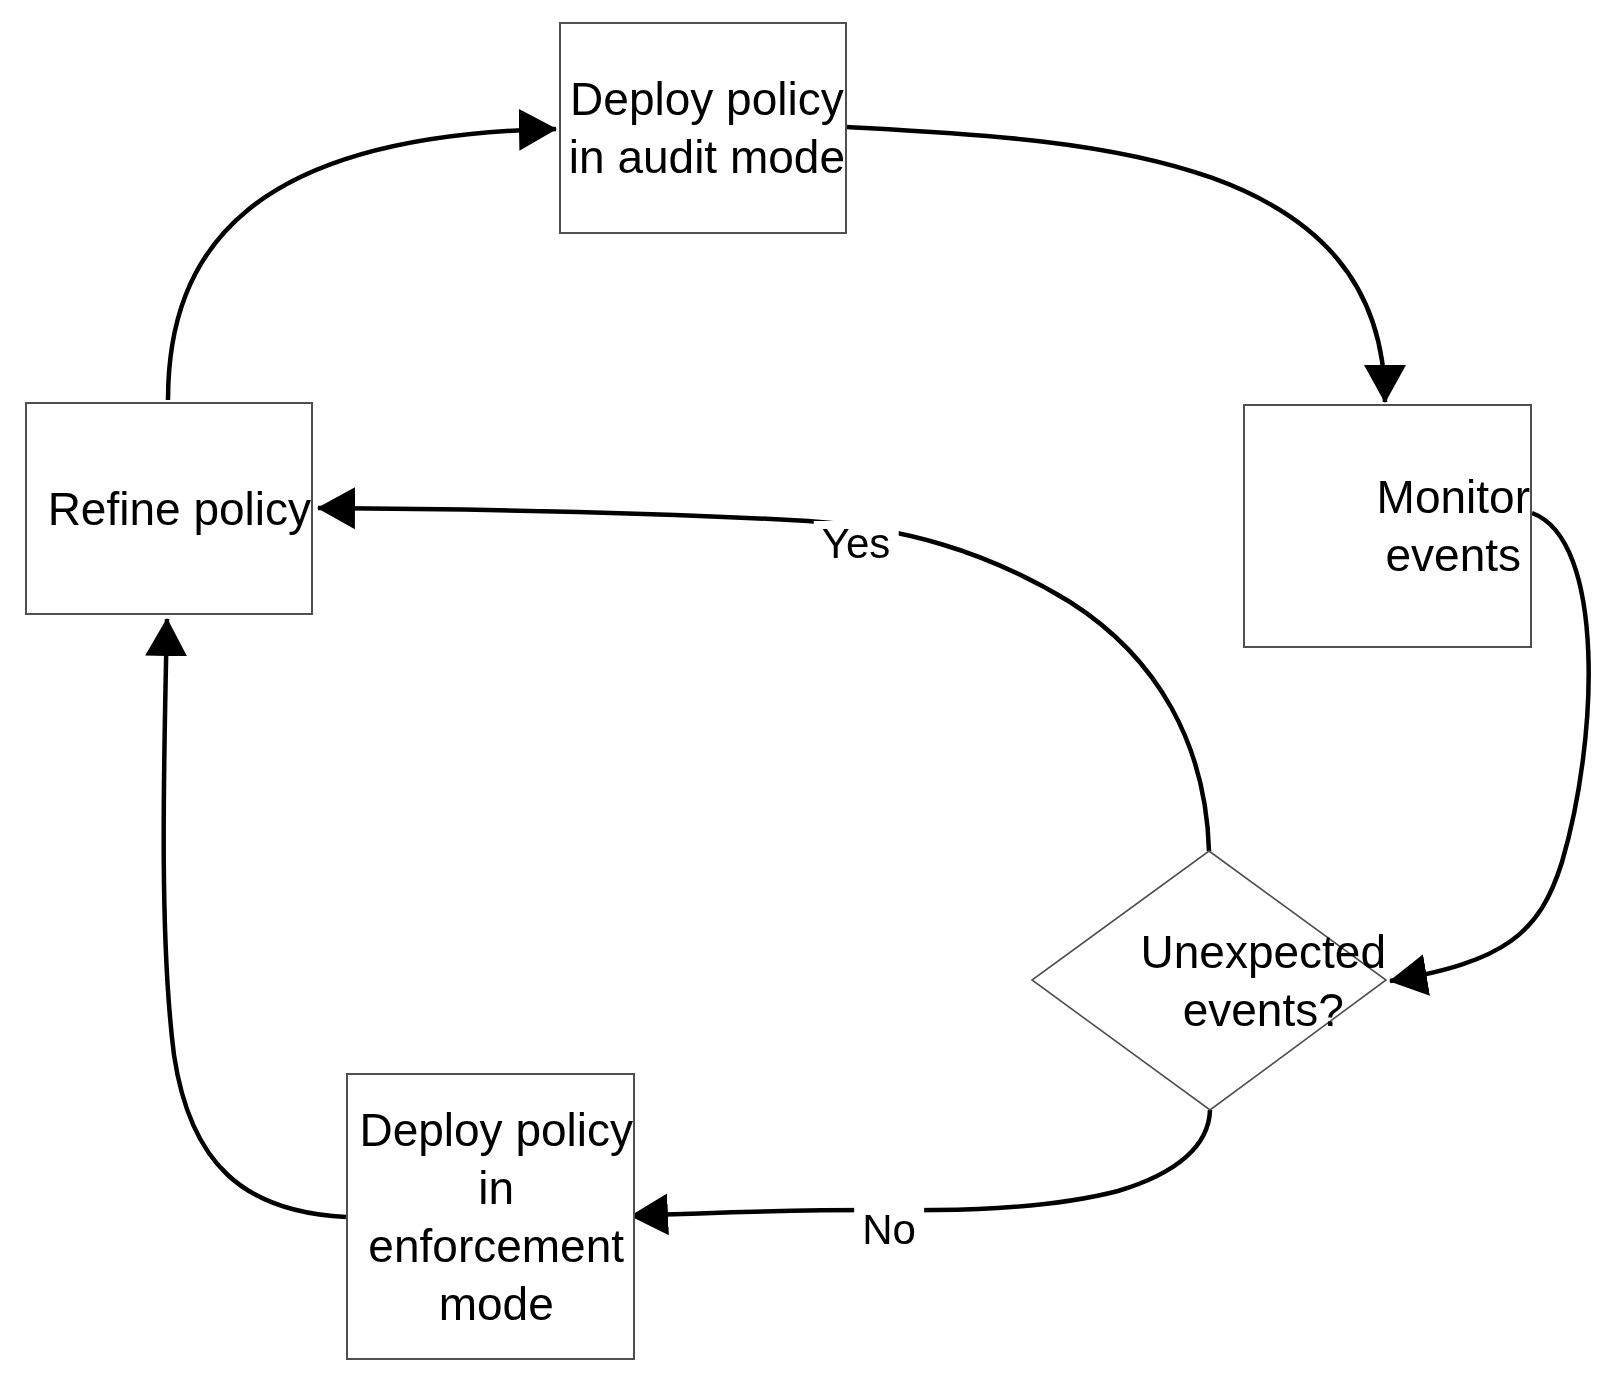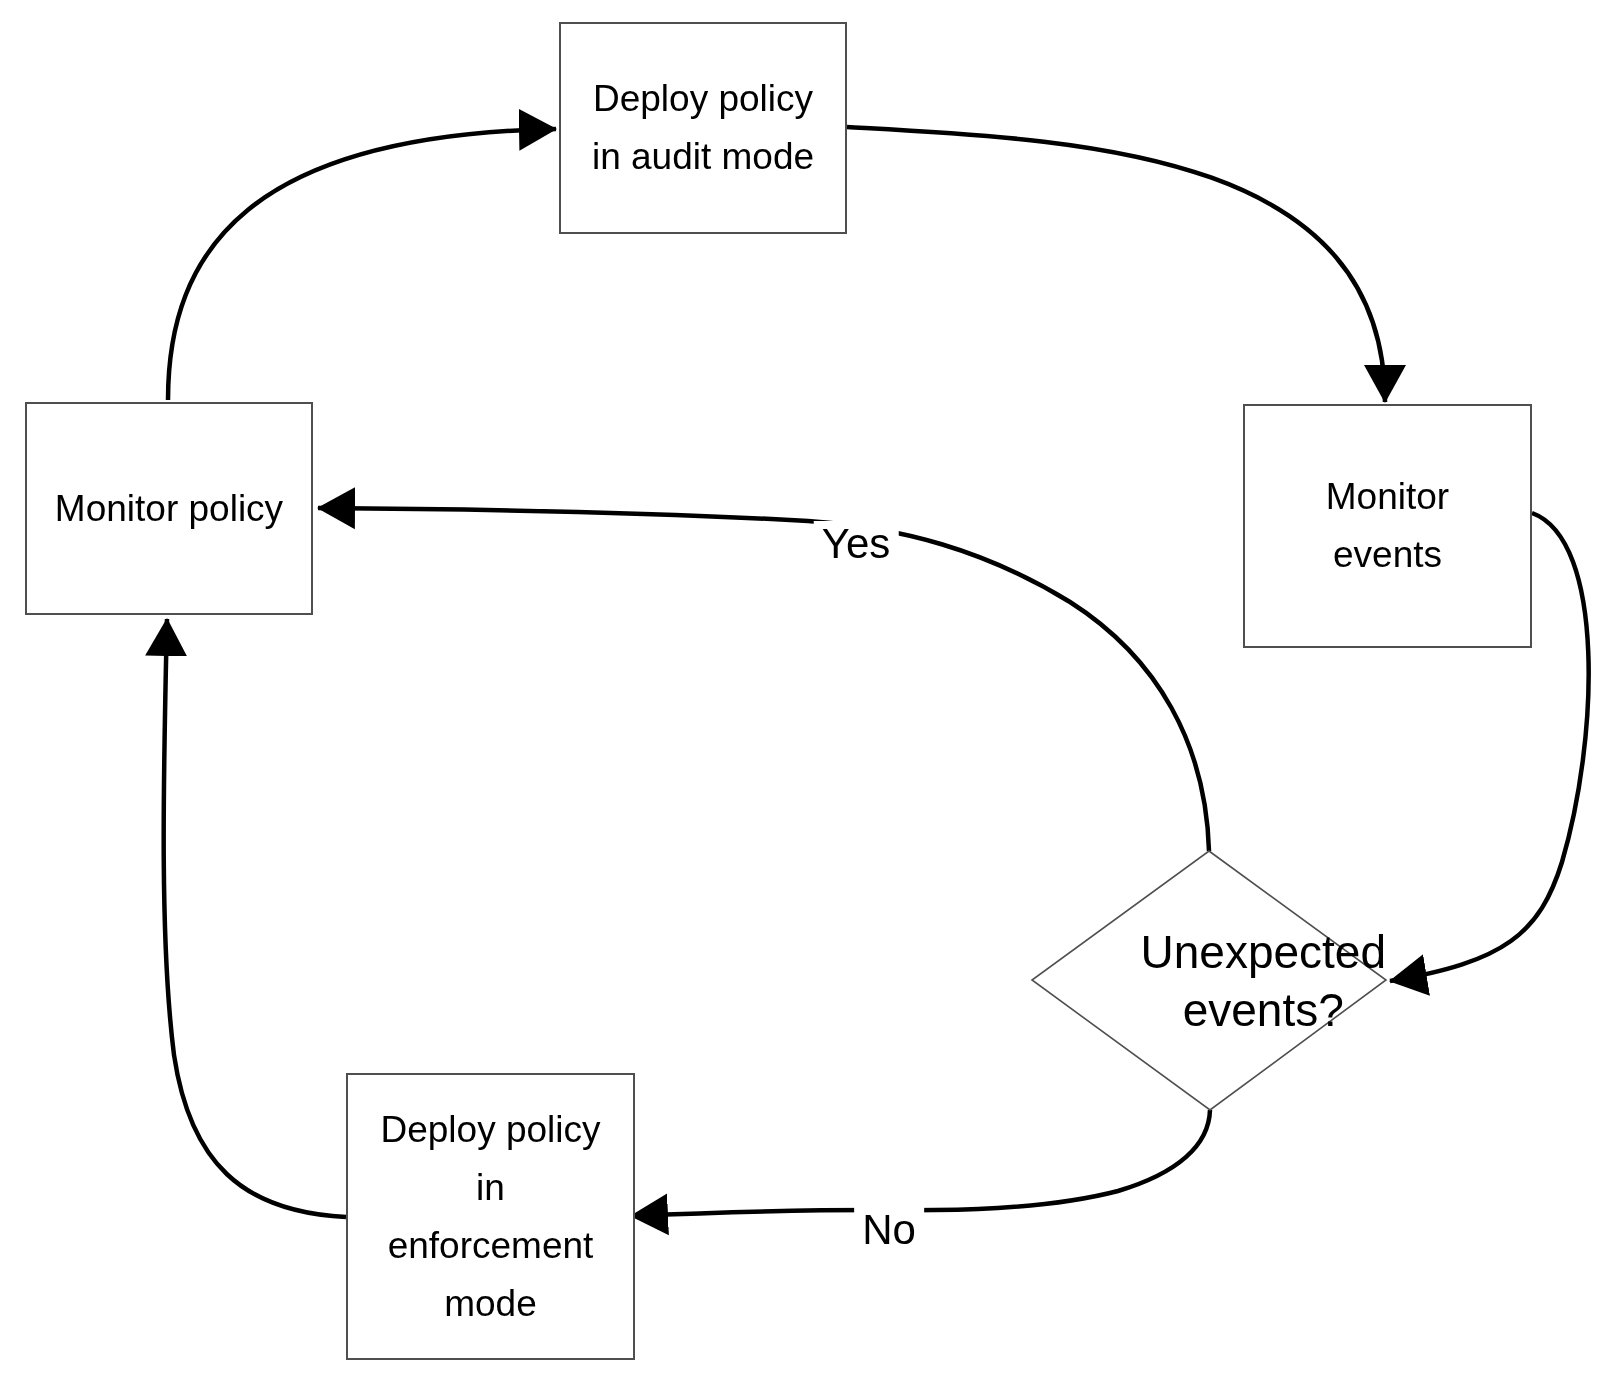--- a/index.html
+++ b/index.html
@@ -33,23 +33,23 @@
     stroke: var(--node-border);
     stroke-width: 1.6px;
   }
   .node {
     position: absolute;
     box-sizing: border-box;
     background: var(--bg);
     border: 2px solid var(--node-border);
     display: flex;
     align-items: center;
-    justify-content: center;
+    justify-content: flex-end;
     text-align: center;
-    font-size: 37px;
+    font-size: 46px;
     line-height: 58px;
     white-space: pre-line;
   }
   .node-label, .diamond-label-text { white-space: pre-line; }
   #node-deploy-audit   { left: 559px;  top: 22px;   width: 288px; height: 212px; }
   #node-refine         { left: 25px;   top: 402px;  width: 288px; height: 213px; }
   #node-monitor        { left: 1243px; top: 404px;  width: 289px; height: 244px; }
   #node-deploy-enforce { left: 346px;  top: 1073px; width: 289px; height: 287px; }
   #diamond-label {
     position: absolute;
@@ -101,21 +101,21 @@
 
     <polygon class="diamond-shape" points="1209,851 1386,980 1210,1110 1032,980"></polygon>
   </svg>
 
   <div class="node" id="node-deploy-audit">
     <div class="node-label">Deploy policy
 in audit mode</div>
   </div>
 
   <div class="node" id="node-refine">
-    <div class="node-label">Monitor policy</div>
+    <div class="node-label">Refine policy</div>
   </div>
 
   <div class="node" id="node-monitor">
     <div class="node-label">Monitor
 events</div>
   </div>
 
   <div class="node" id="node-deploy-enforce">
     <div class="node-label">Deploy policy
 in

